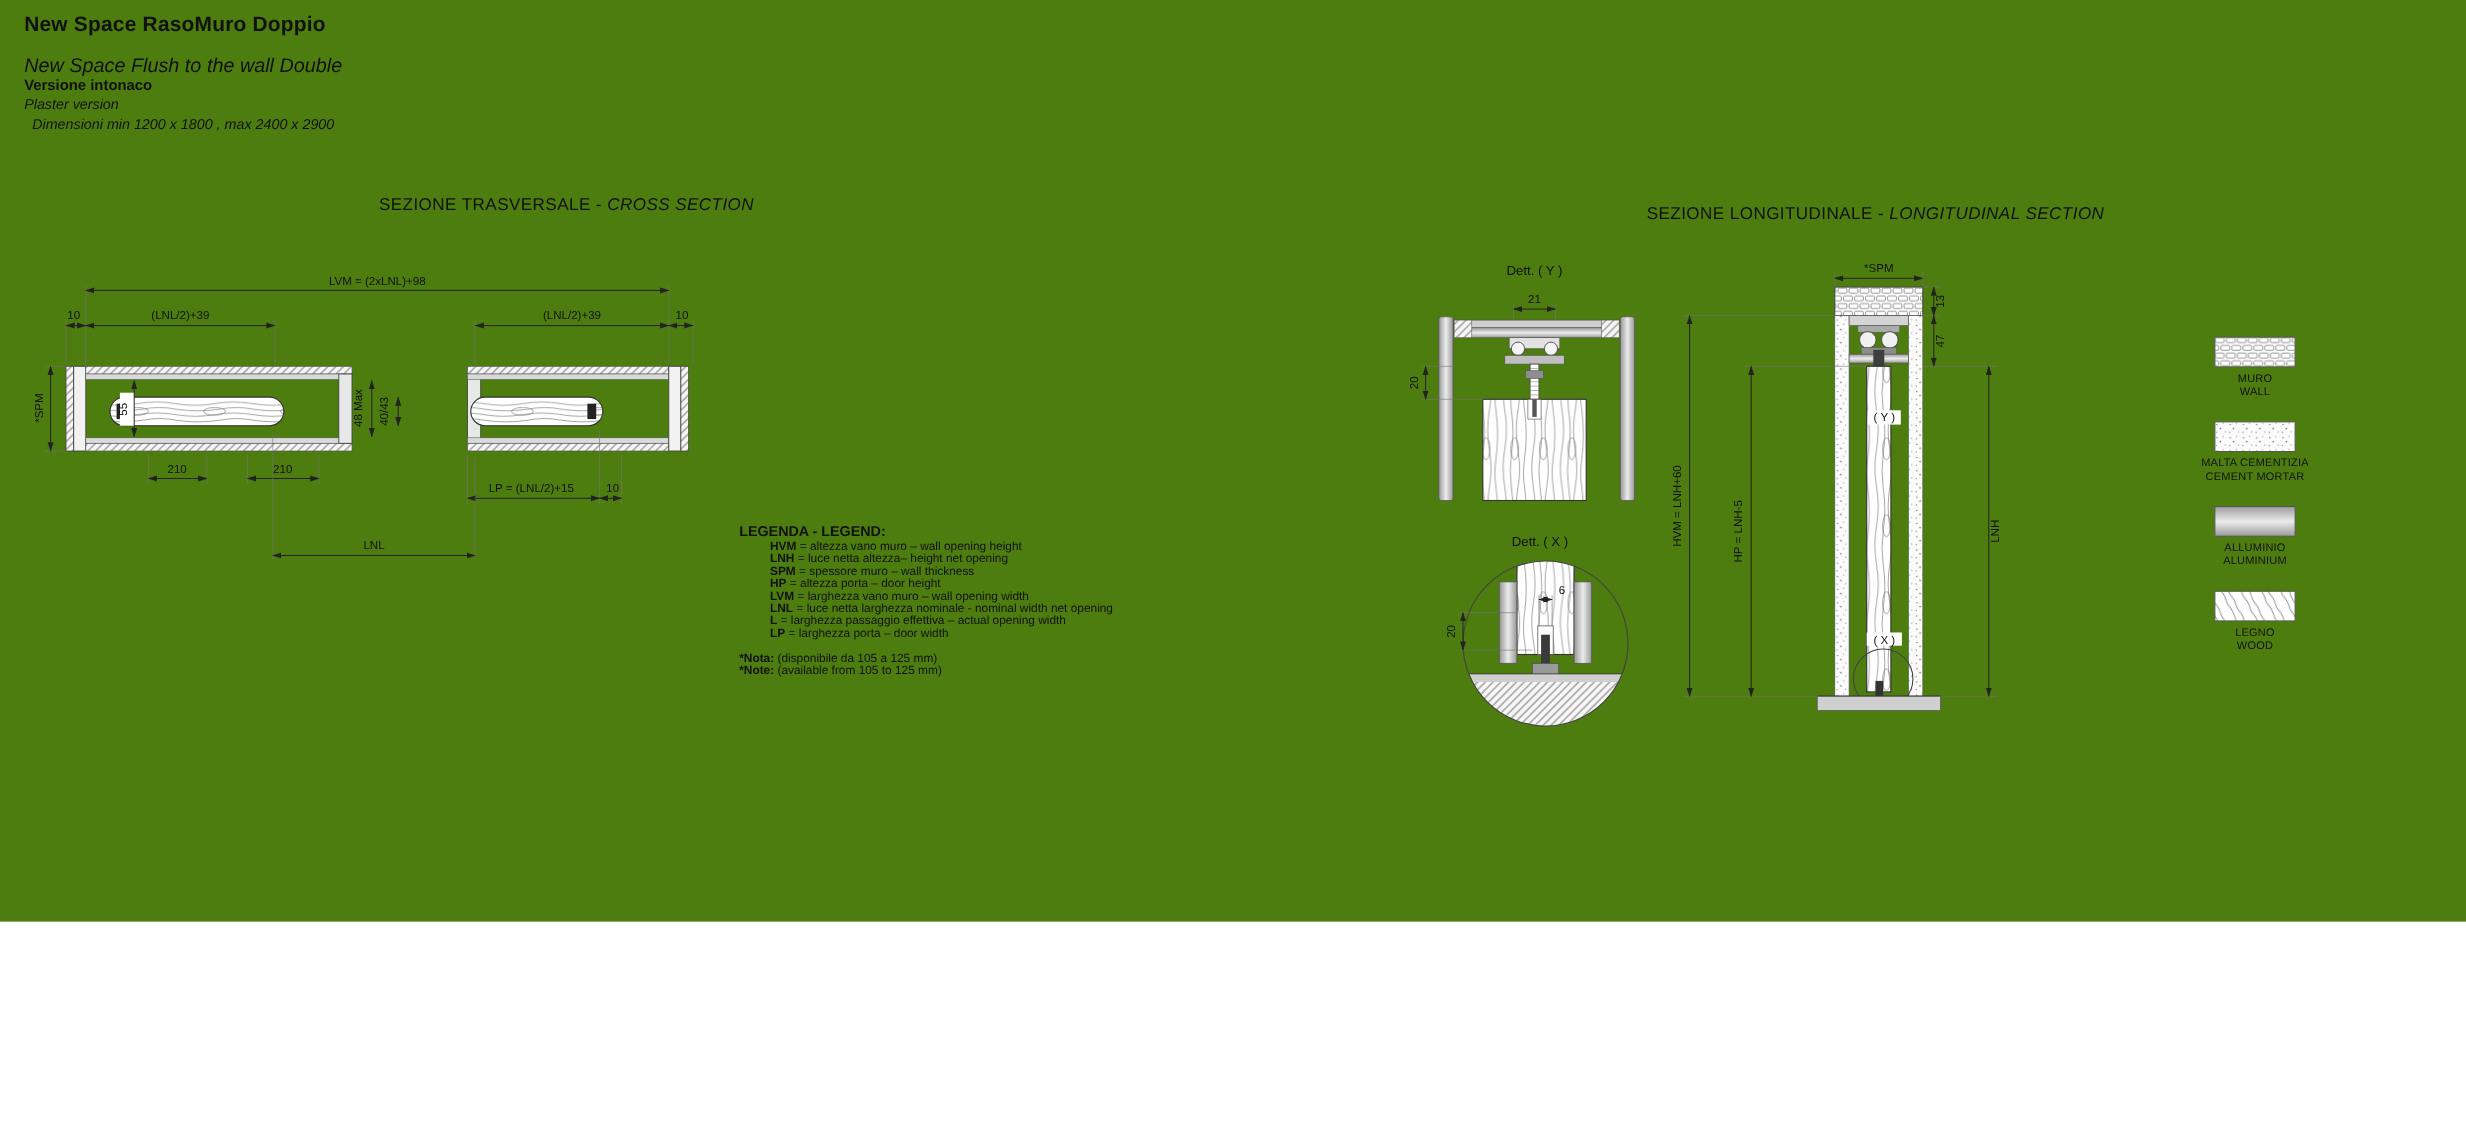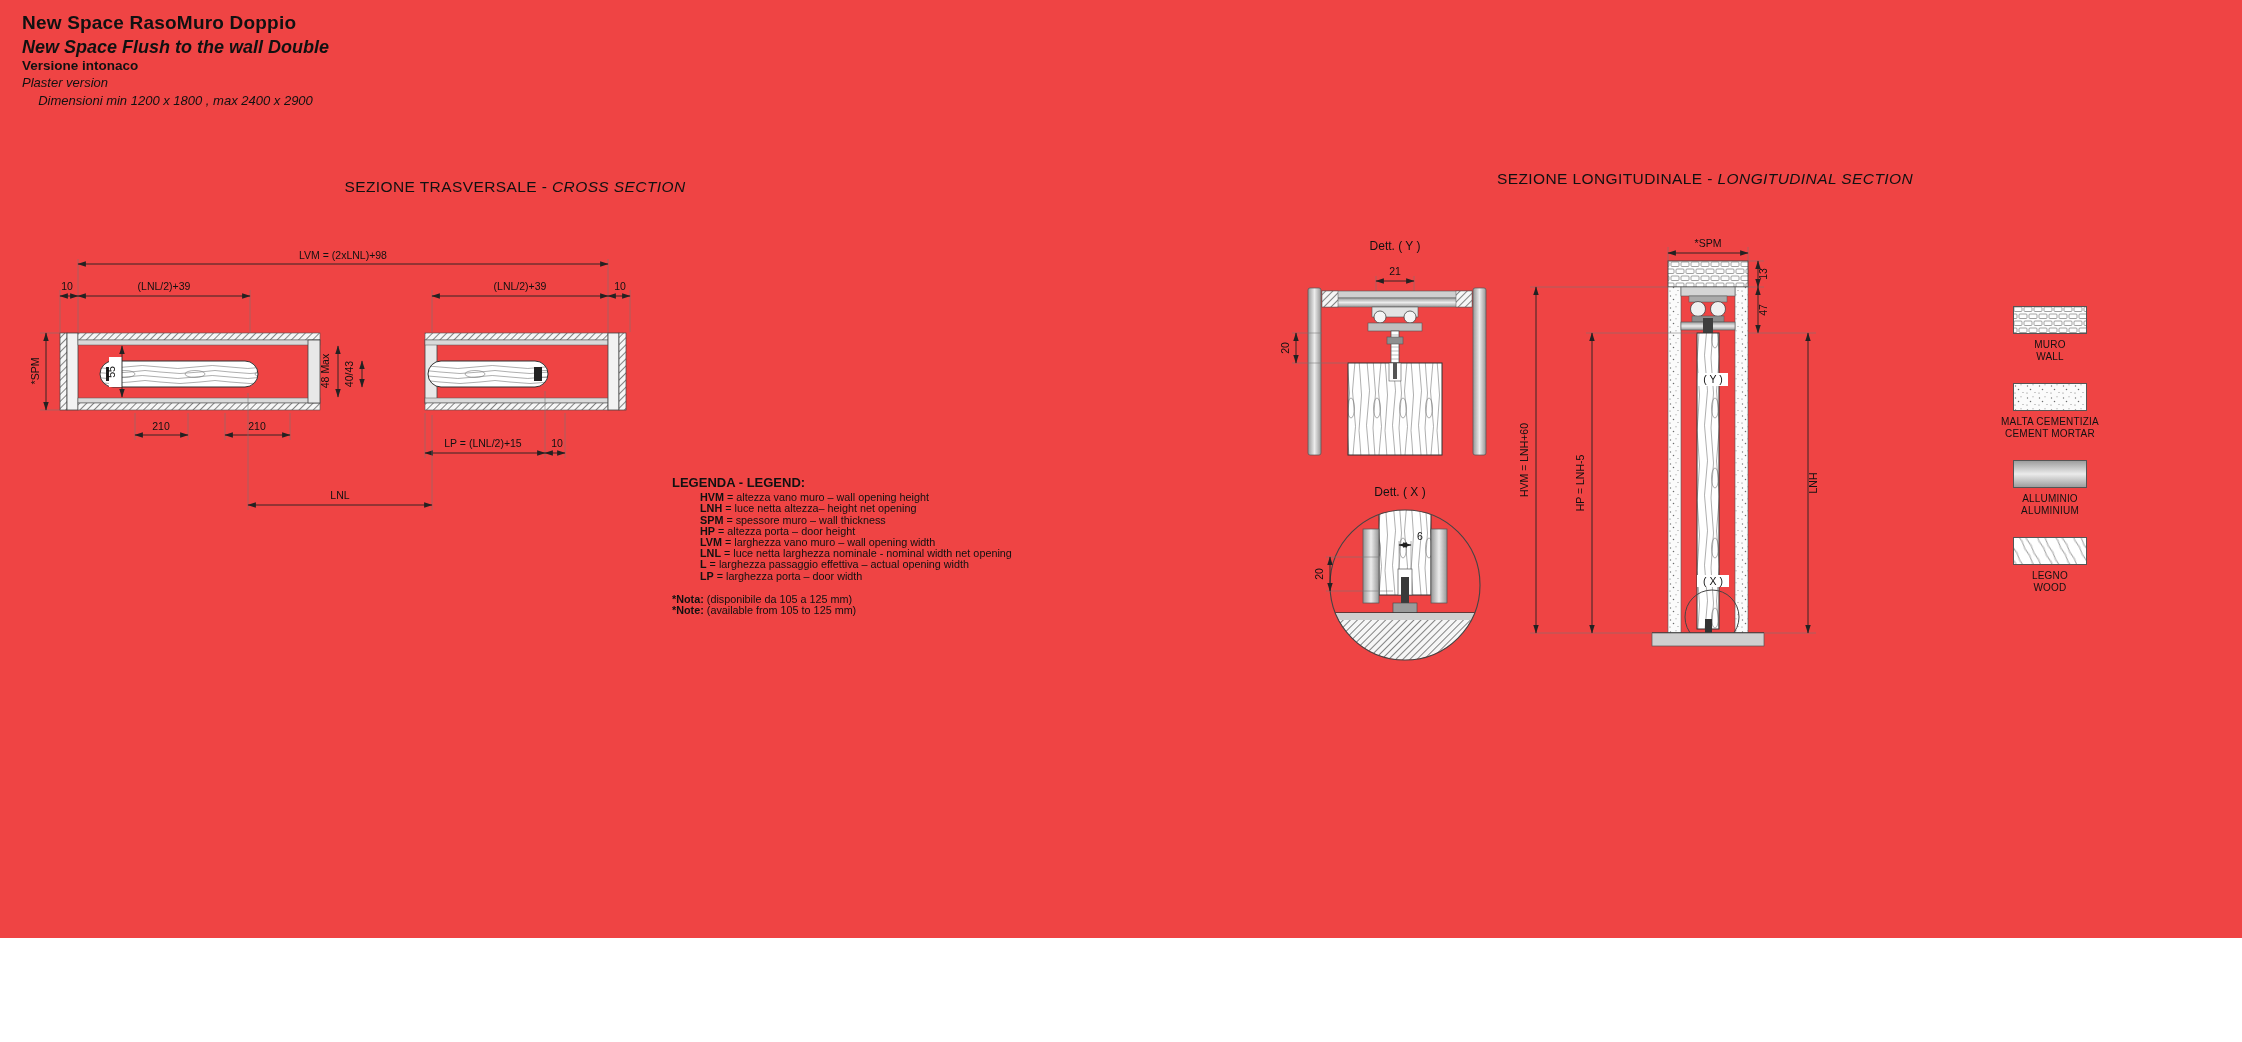--- a/index.html
+++ b/index.html
@@ -1,24 +1,24 @@
 <!DOCTYPE html>
 <html><head>
 <meta charset="utf-8">
 <style>
   * { margin:0; padding:0; box-sizing:border-box; }
   html,body { background:#fff; }
   body { font-family:"Liberation Sans", sans-serif; color:#111; }
-  #canvas { position:relative; width:2242px; height:938px; background:#ef4444; overflow:hidden; }
+  #canvas { position:relative; width:2242px; height:838px; background:#4d7c0f; overflow:hidden; }
   .abs { position:absolute; }
 
   
   .header { position:absolute; left:22px; top:12px; }
   .title   { font-size:19px; font-weight:bold; letter-spacing:0.2px; }
-  .subtitle{ font-size:18px; font-style:italic; margin-top:3px;font-weight:bold; }
+  .subtitle{ font-size:18px; font-style:italic; margin-top:15px; }
   .version { font-size:13.5px; font-weight:bold; margin-top:0; }
   .version-en { font-size:13px; font-style:italic; margin-top:2px; }
   .dims    { font-size:13px; font-style:italic; margin-top:3px;text-align:center; }
 
   
   .sec-title { position:absolute; font-size:15.5px; letter-spacing:0.4px; white-space:nowrap; transform:translateX(-50%); color:#111; }
   .sec-title .it-part { font-style:italic; }
 
   
   .legend { position:absolute; left:672px; top:477px; font-size:10.8px; line-height:11.2px; color:#111; }
@@ -109,21 +109,21 @@
     <div class="title">New Space RasoMuro Doppio</div>
     <div class="subtitle">New Space Flush to the wall Double</div>
     <div class="version">Versione intonaco</div>
     <div class="version-en">Plaster version</div>
     <div class="dims">Dimensioni min 1200 x 1800 , max 2400 x 2900</div>
   </div>
 
   <div class="sec-title" style="left:515px; top:178px;">
     <span>SEZIONE TRASVERSALE - </span><span class="it-part">CROSS SECTION</span>
   </div>
-  <div class="sec-title" style="left:1705px; top:170px;">
+  <div class="sec-title" style="left:1705px; top:186px;">
     <span>SEZIONE LONGITUDINALE - </span><span class="it-part">LONGITUDINAL SECTION</span>
   </div>
 
   <svg class="abs" style="left:20px; top:233px;" width="660" height="295" viewBox="0 0 660 295">
 
     <line class="ext" x1="58" y1="26" x2="58" y2="99"></line>
     <line class="ext" x1="588" y1="26" x2="588" y2="99"></line>
     <line class="dim" x1="58" y1="31" x2="588" y2="31" marker-start="url(#arr)" marker-end="url(#arr)"></line>
     <text class="t mid" x="323" y="26">LVM = (2xLNL)+98</text>
 

